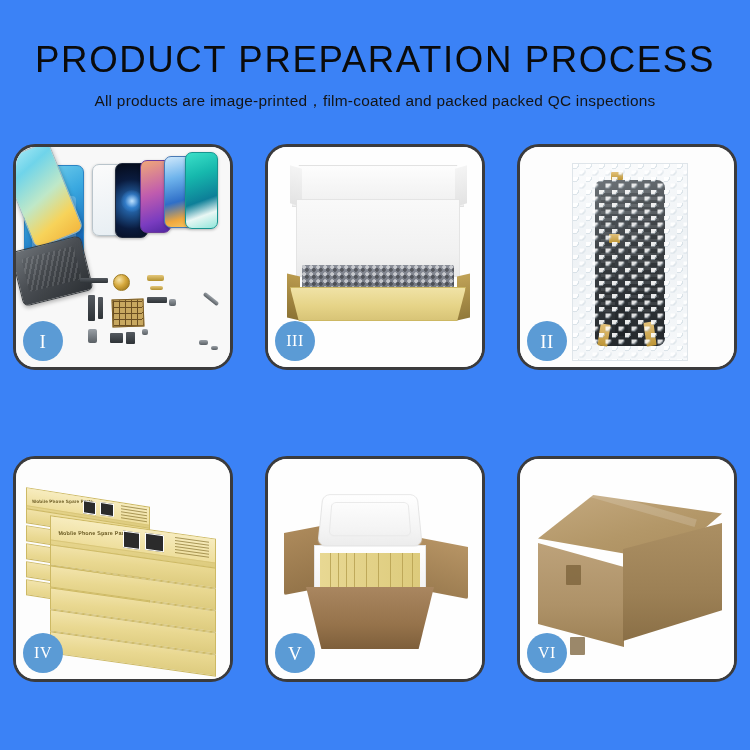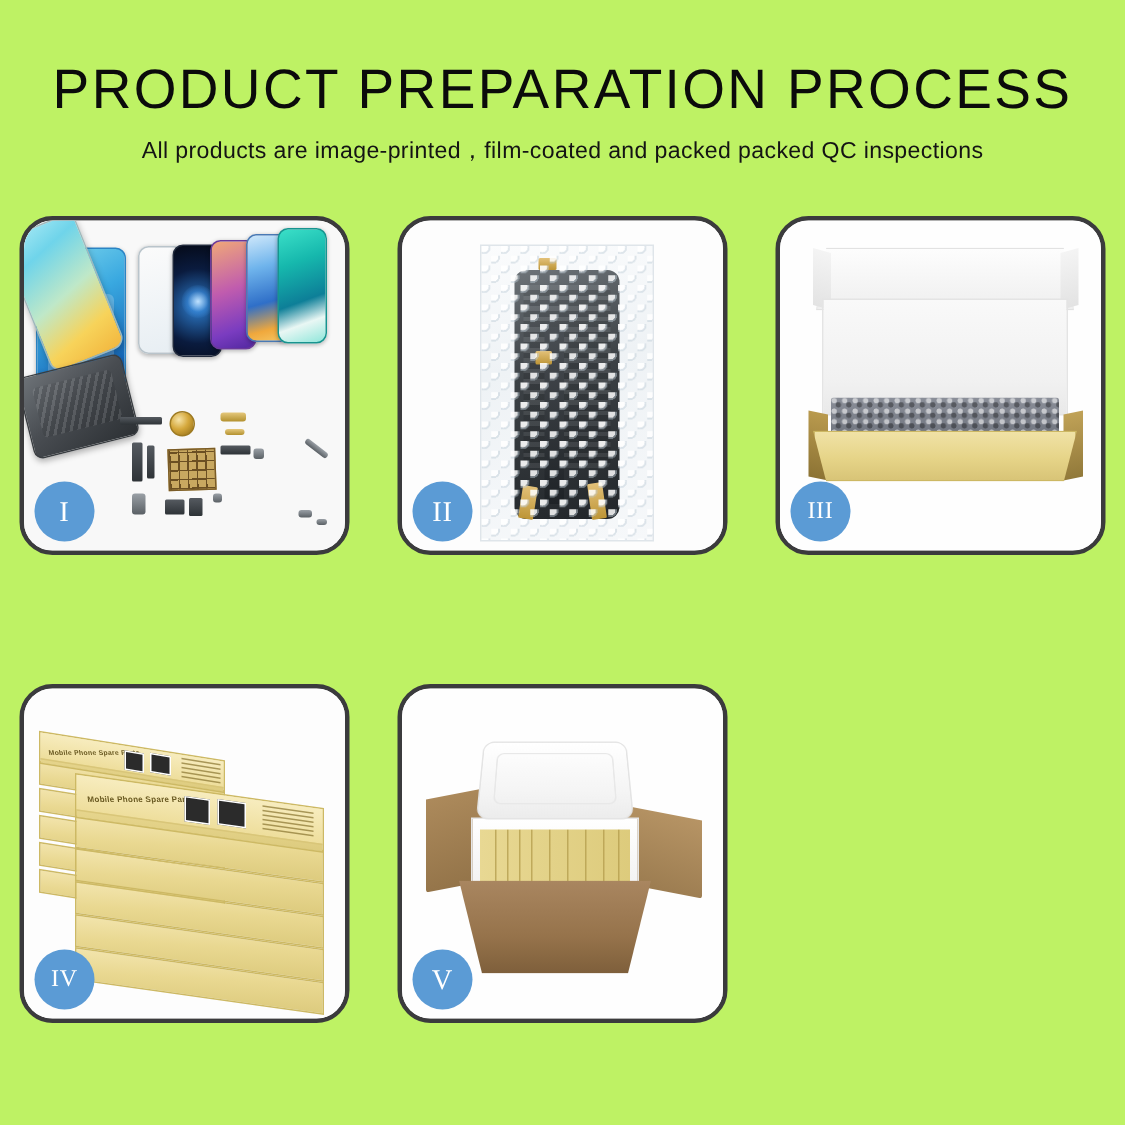--- a/index.html
+++ b/index.html
@@ -2,21 +2,21 @@
 <html><head>
 <meta charset="utf-8">
 <style>
   * { box-sizing: border-box; margin: 0; padding: 0; }
   html, body {
     width: 750px; height: 750px;
     background: #ffffff;
     font-family: "Liberation Sans", sans-serif;
     overflow: hidden;
   }
-  .page { position: relative; width: 750px; height: 750px; background: #bef264; text-decoration: underline; }
+  .page { position: relative; width: 750px; height: 750px; background: #3b82f6; text-decoration: underline; }
 
   
   .header { position: absolute; left: 0; top: 38px; width: 750px; text-align: center; }
   .title {
     font-family: "Liberation Sans", sans-serif;
     font-size: 37px; font-weight: 500; color: #0b0b0b;
     letter-spacing: 1.6px; line-height: 44px; white-space: nowrap;
     transform: scaleX(0.99); transform-origin: center;
   }
   .subtitle {
@@ -345,45 +345,45 @@
           <div class="chip gray" style="left:72px;top:182px;width:9px;height:14px;border-radius:2px;"></div>
           <div class="chip gray" style="left:126px;top:182px;width:6px;height:6px;"></div>
           <div class="chip gray" style="left:186px;top:150px;width:18px;height:4px;transform:rotate(38deg);"></div>
           <div class="chip gray" style="left:183px;top:193px;width:9px;height:5px;"></div>
           <div class="chip gray" style="left:195px;top:199px;width:7px;height:4px;"></div>
         </div>
         <div class="badge">I</div>
       </div>
 
       <div class="card">
+        <div class="photo p3">
+          <div class="p3-lidback"></div>
+          <div class="p3-lidl"></div>
+          <div class="p3-lidr"></div>
+          <div class="p3-inner"></div>
+          <div class="p3-foam"></div>
+          <div class="p3-flapl"></div>
+          <div class="p3-flapr"></div>
+          <div class="p3-front"></div>
+        </div>
+        <div class="badge sm">III</div>
+      </div>
+
+      <div class="card">
         <div class="photo p2">
           <div class="p2-bag">
             <div class="p2-part"></div>
             <div class="p2-strip"></div>
             <div class="p2-tape" style="left:38px;top:8px;width:12px;height:8px;"></div>
             <div class="p2-tape" style="left:36px;top:70px;width:11px;height:9px;"></div>
             <div class="p2-tape" style="left:26px;top:160px;width:10px;height:22px;transform:rotate(9deg);"></div>
             <div class="p2-tape" style="left:72px;top:158px;width:10px;height:24px;transform:rotate(-8deg);"></div>
           </div>
         </div>
         <div class="badge">II</div>
-      </div>
-
-      <div class="card">
-        <div class="photo p3">
-          <div class="p3-lidback"></div>
-          <div class="p3-lidl"></div>
-          <div class="p3-lidr"></div>
-          <div class="p3-inner"></div>
-          <div class="p3-foam"></div>
-          <div class="p3-flapl"></div>
-          <div class="p3-flapr"></div>
-          <div class="p3-front"></div>
-        </div>
-        <div class="badge sm">III</div>
       </div>
     </div>
 
     <div class="row">
 
       <div class="card">
         <div class="photo p4">
           <div class="stack">
 
             <div class="bx" style="left:6px;top:36px;width:124px;height:16px;transform:skewY(9deg);"></div>
@@ -446,15 +446,26 @@
             <i style="left:70px"></i>
               <i style="left:82px"></i>
               <i style="left:92px"></i>
           </div>
           <div class="p5-lid"></div>
           <div class="p5-body"></div>
         </div>
         <div class="badge">V</div>
       </div>
 
+      <div class="card">
+        <div class="photo p6">
+          <div class="p6-top"></div>
+          <div class="p6-seam"></div>
+          <div class="p6-left"></div>
+          <div class="p6-right"></div>
+          <div class="p6-tape" style="left:46px;top:106px;width:15px;height:20px;"></div>
+          <div class="p6-tape" style="left:50px;top:178px;width:15px;height:18px;"></div>
+        </div>
+        <div class="badge sm">VI</div>
+      </div>
     </div>
   </div>
 </div>
 
 </body></html>

